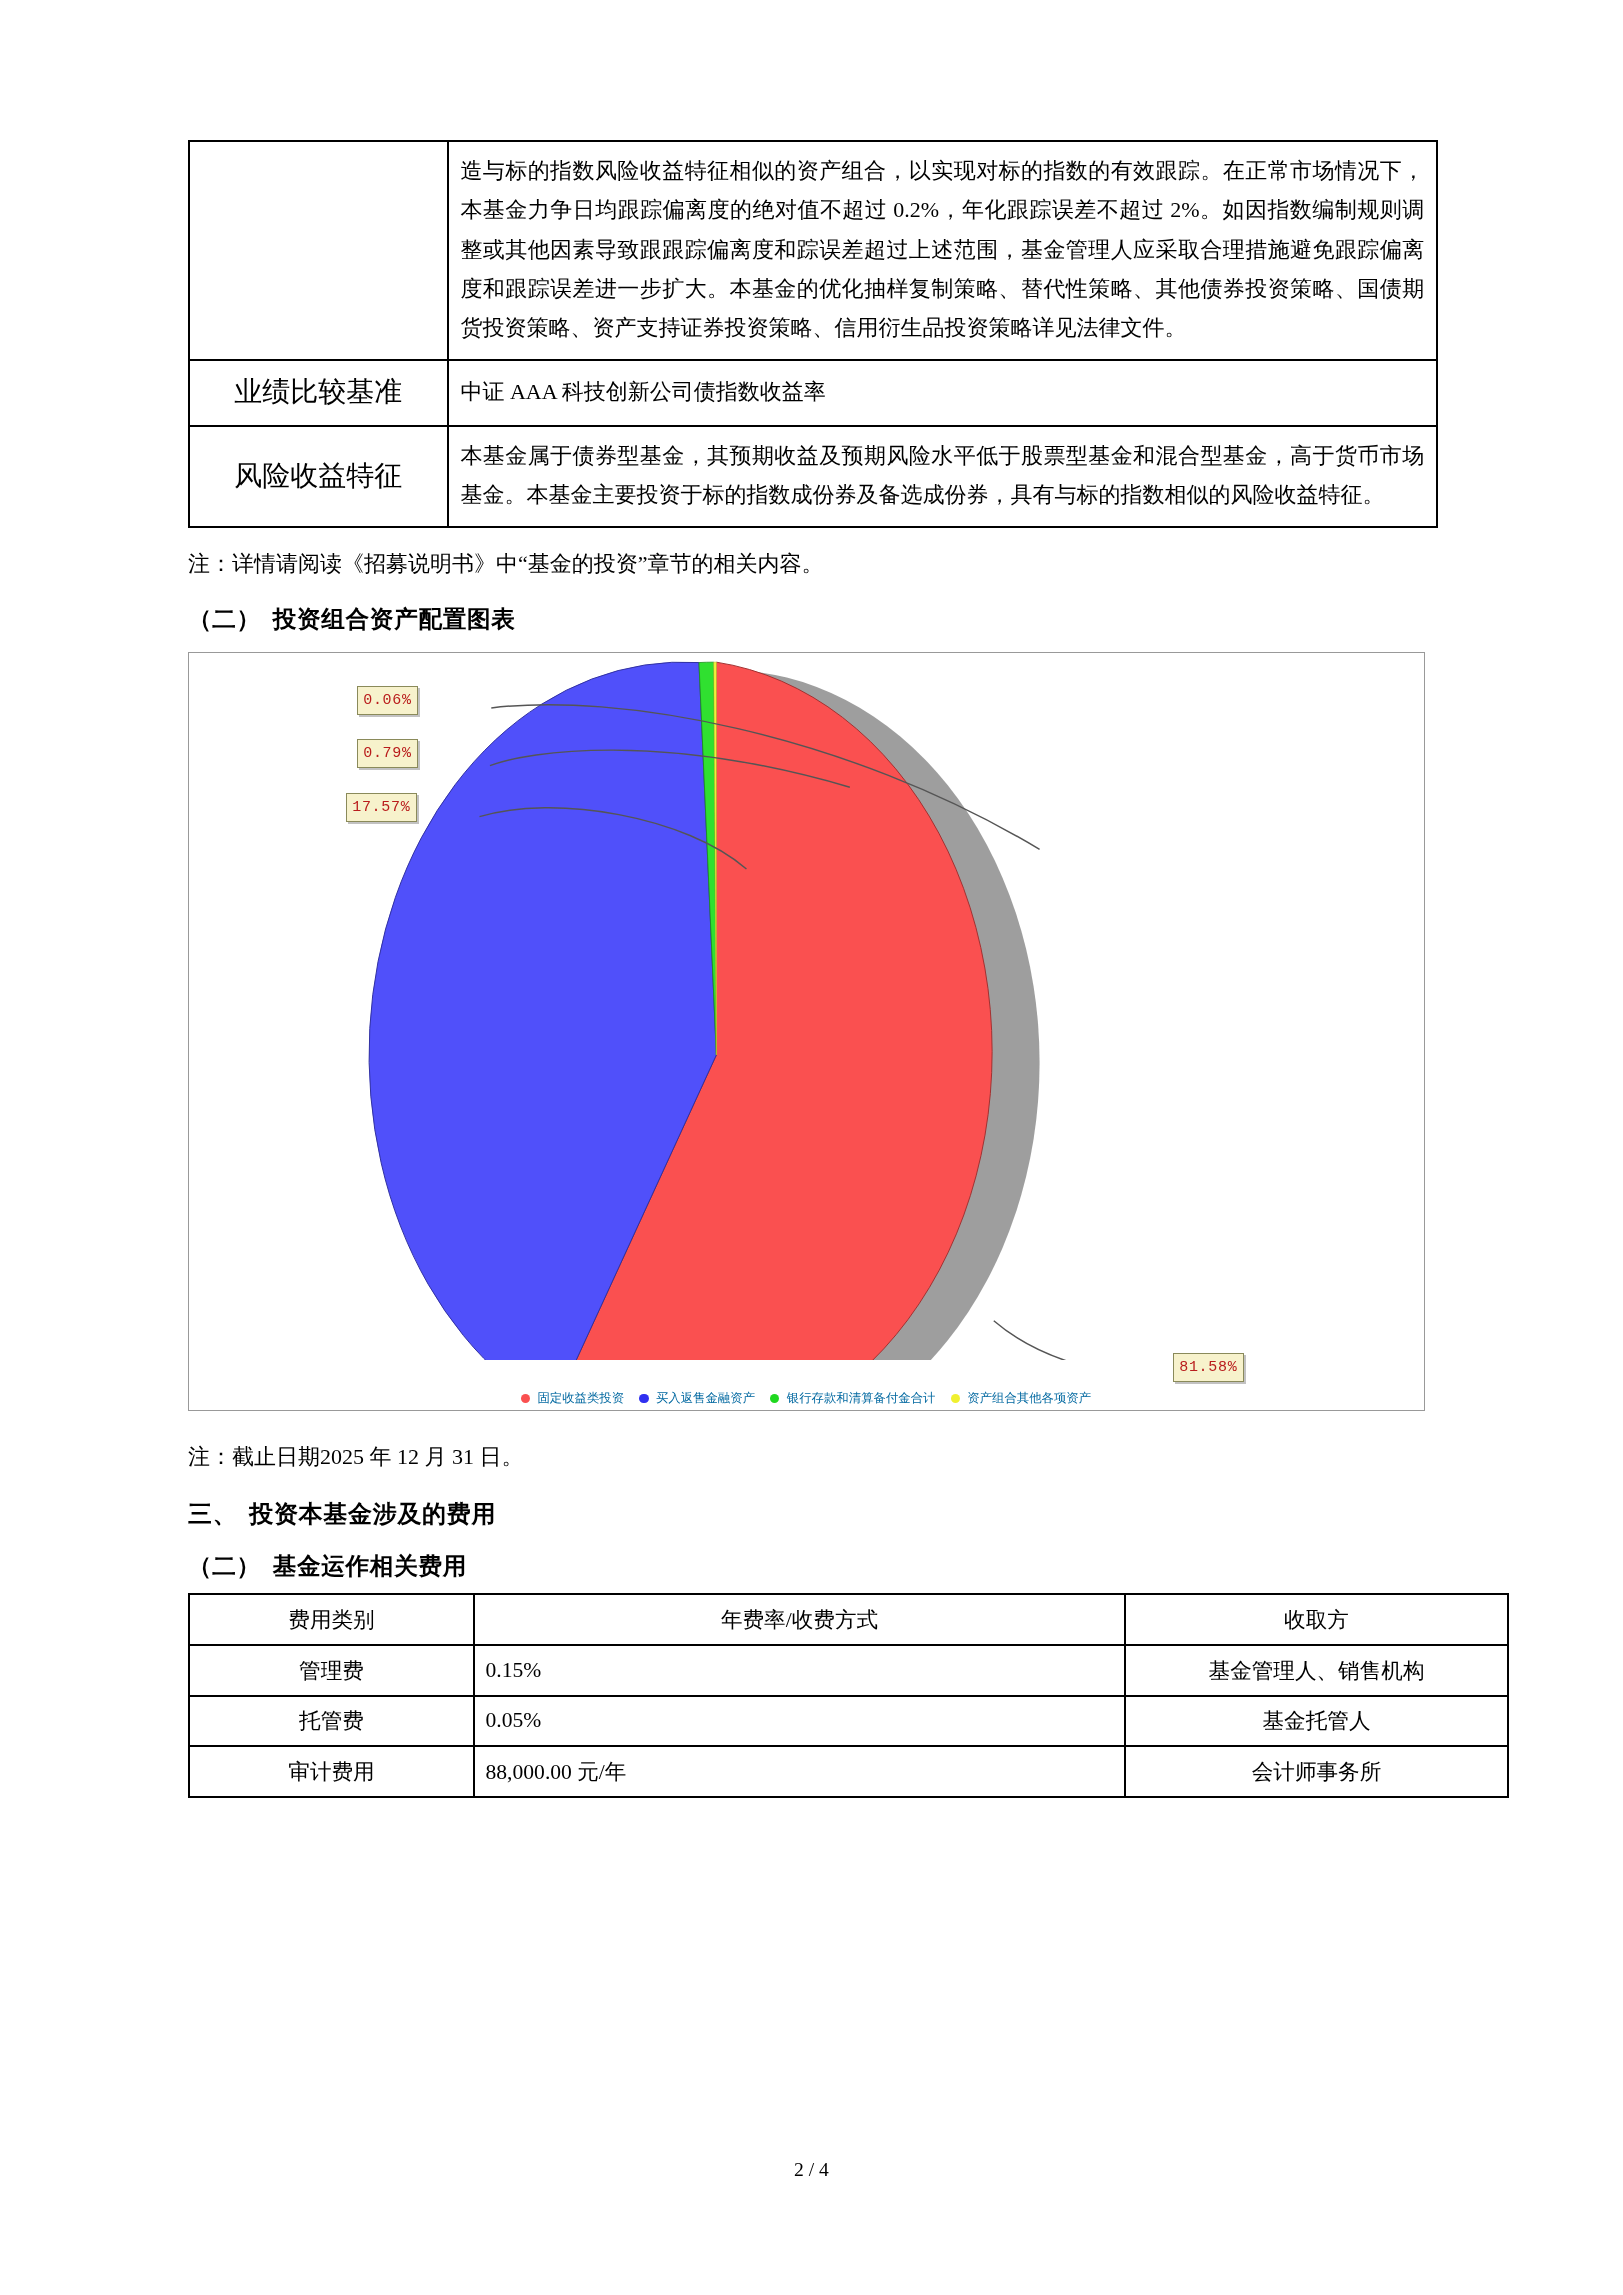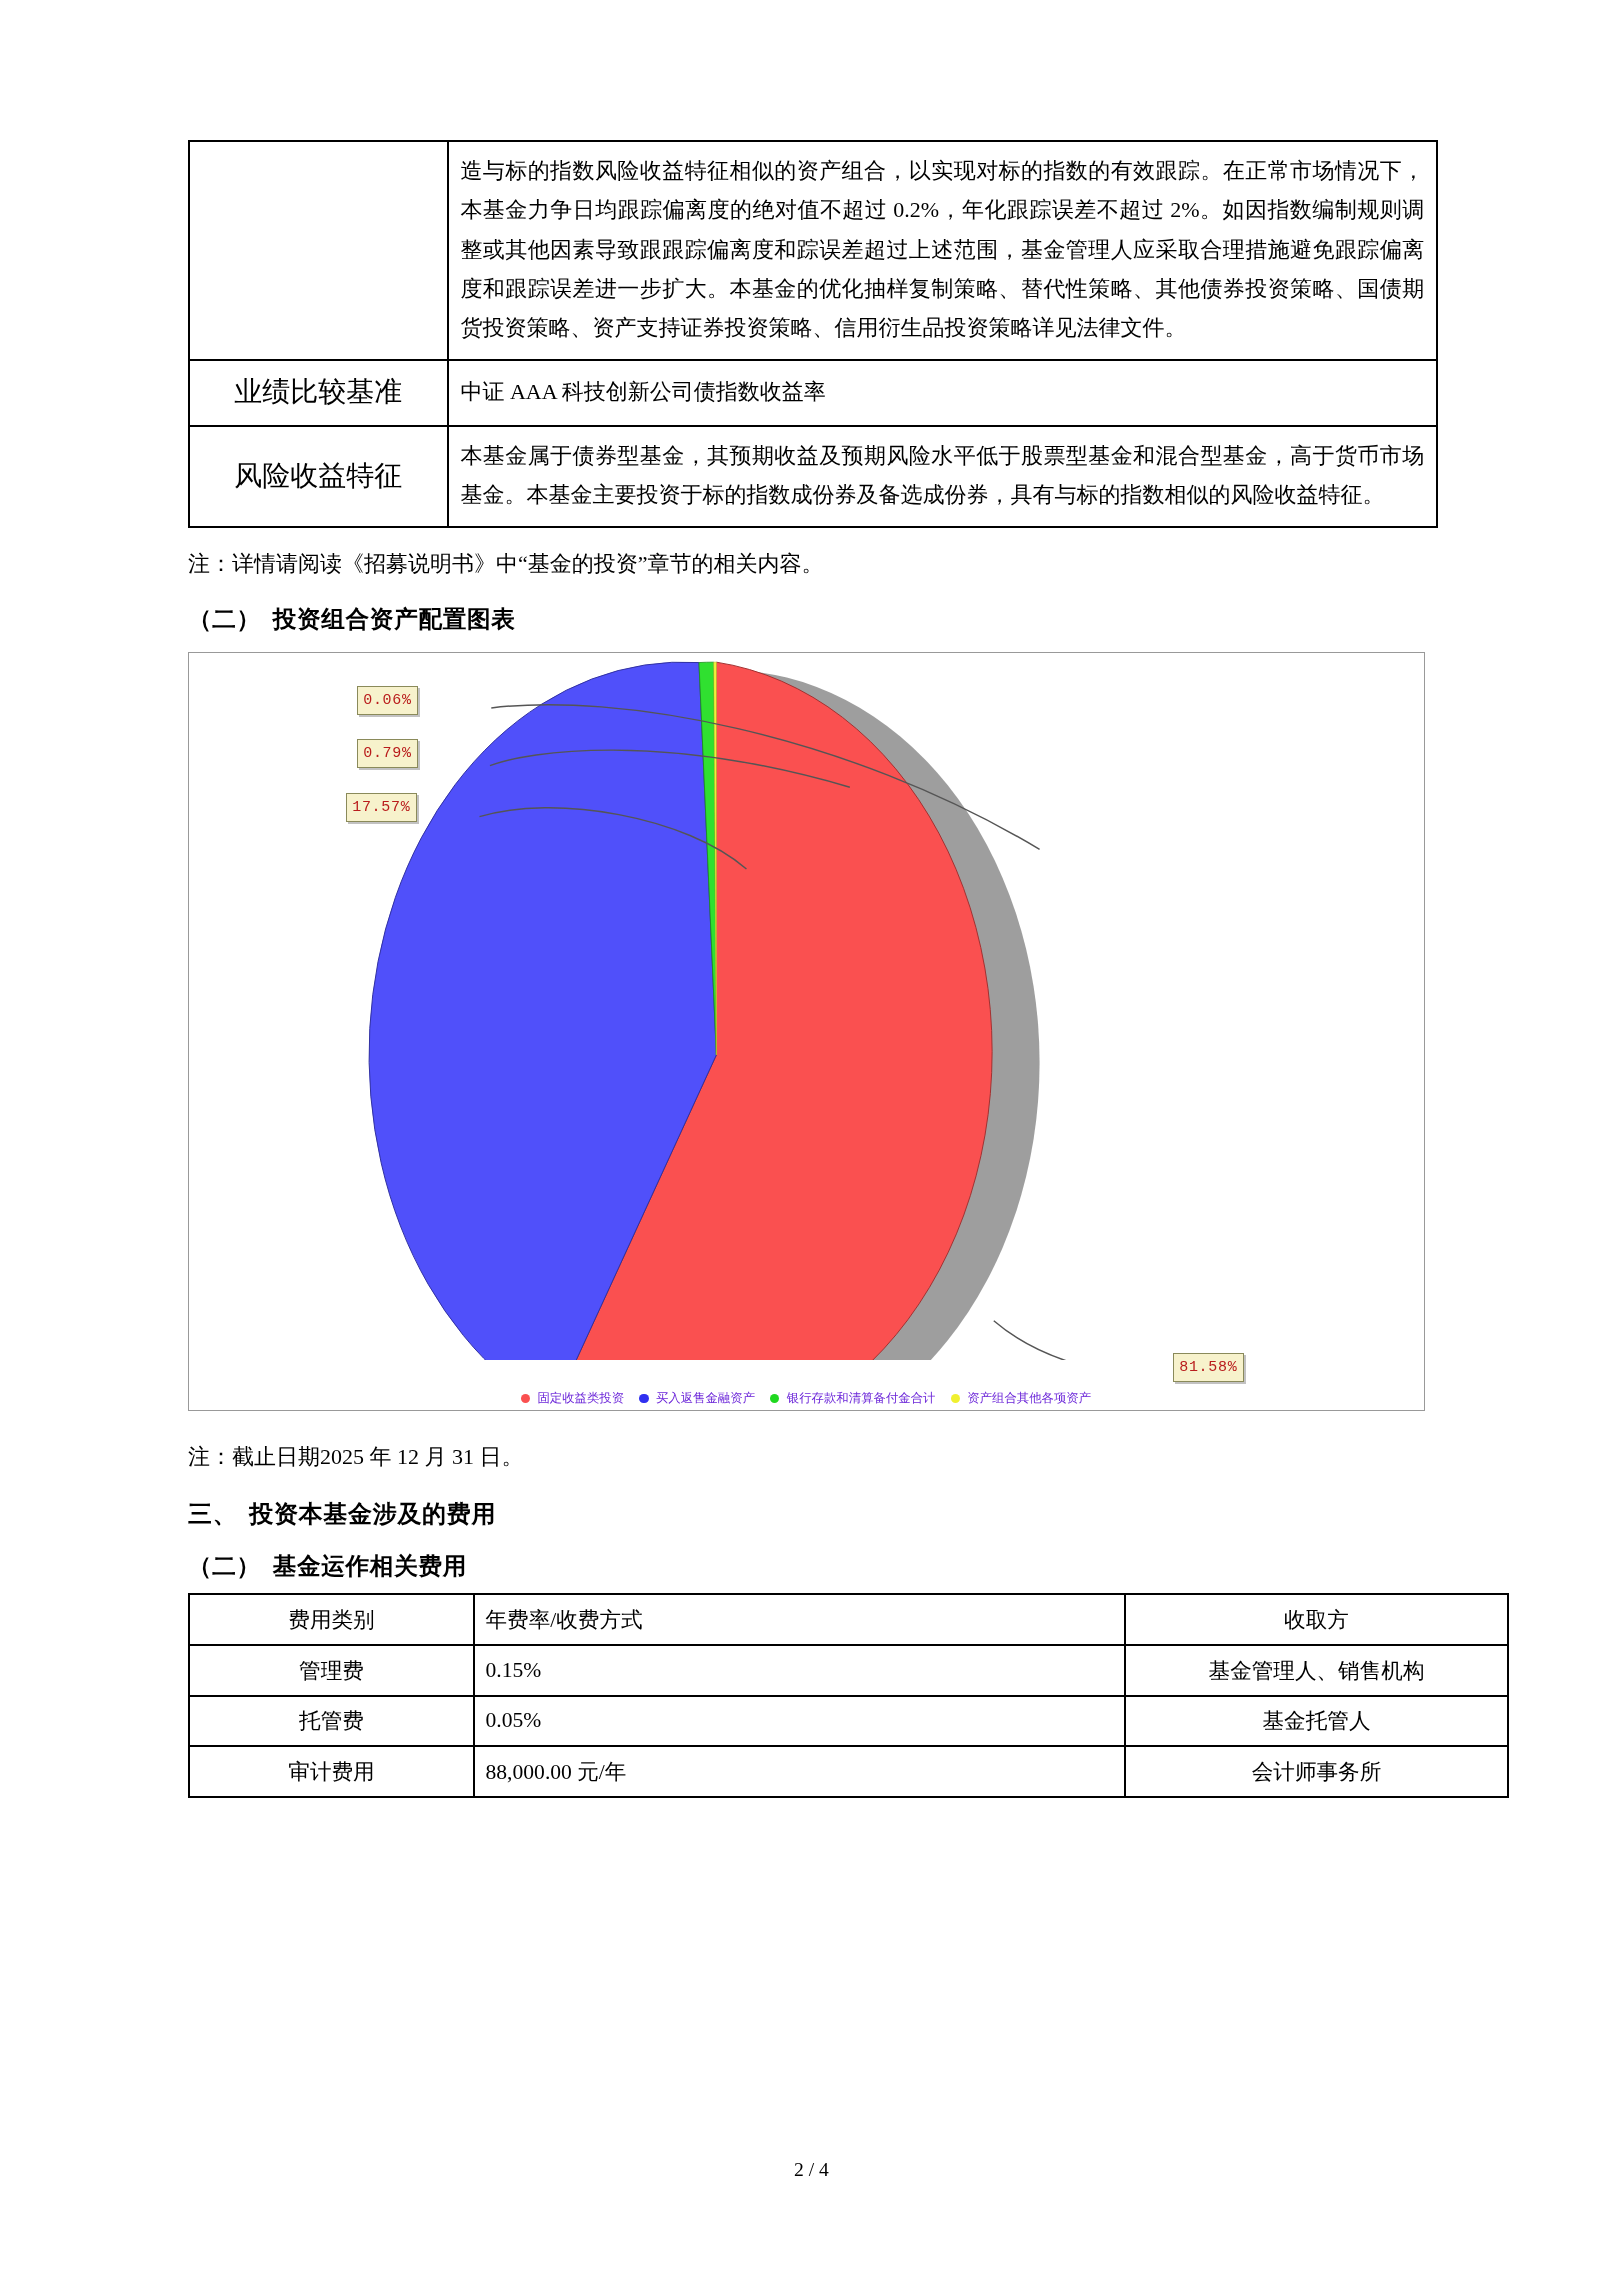--- a/index.html
+++ b/index.html
@@ -116,21 +116,21 @@
     vertical-align: middle;
   }
   .legend-dot {
     display: inline-block;
     width: 9.2px;
     height: 9.2px;
     border-radius: 50%;
     vertical-align: -1.3px;
     margin-right: 3.9px;
   }
-  .legend-text { vertical-align: middle; color: #6d28d9; }
+  .legend-text { vertical-align: middle; color: #0369a1; }
 
   .callout {
     position: absolute;
     background: #F7F2CC;
     border: 1.3px solid #8A8A5A;
     font-family: "Liberation Mono", "DejaVu Sans Mono", monospace;
     font-size: 15px;
     line-height: 1;
     padding: 5.9px 5.2px 6.5px 5.2px;
     color: #b91c1c;
@@ -263,21 +263,21 @@
 
 
     <div class="h3">
       <span class="num">（二）</span><span>基金运作相关费用</span>
     </div>
 
     <table class="fee-table">
       <thead>
         <tr>
           <td class="fee-c1">费用类别</td>
-          <td class="fee-c2" style="text-align:left">年费率/收费方式</td>
+          <td class="fee-c2" style="text-align:center">年费率/收费方式</td>
           <td class="fee-c3">收取方</td>
         </tr>
       </thead>
       <tbody>
         <tr>
           <td class="fee-c1">管理费</td>
           <td class="fee-c2">0.15%</td>
           <td class="fee-c3">基金管理人、销售机构</td>
         </tr>
         <tr>

